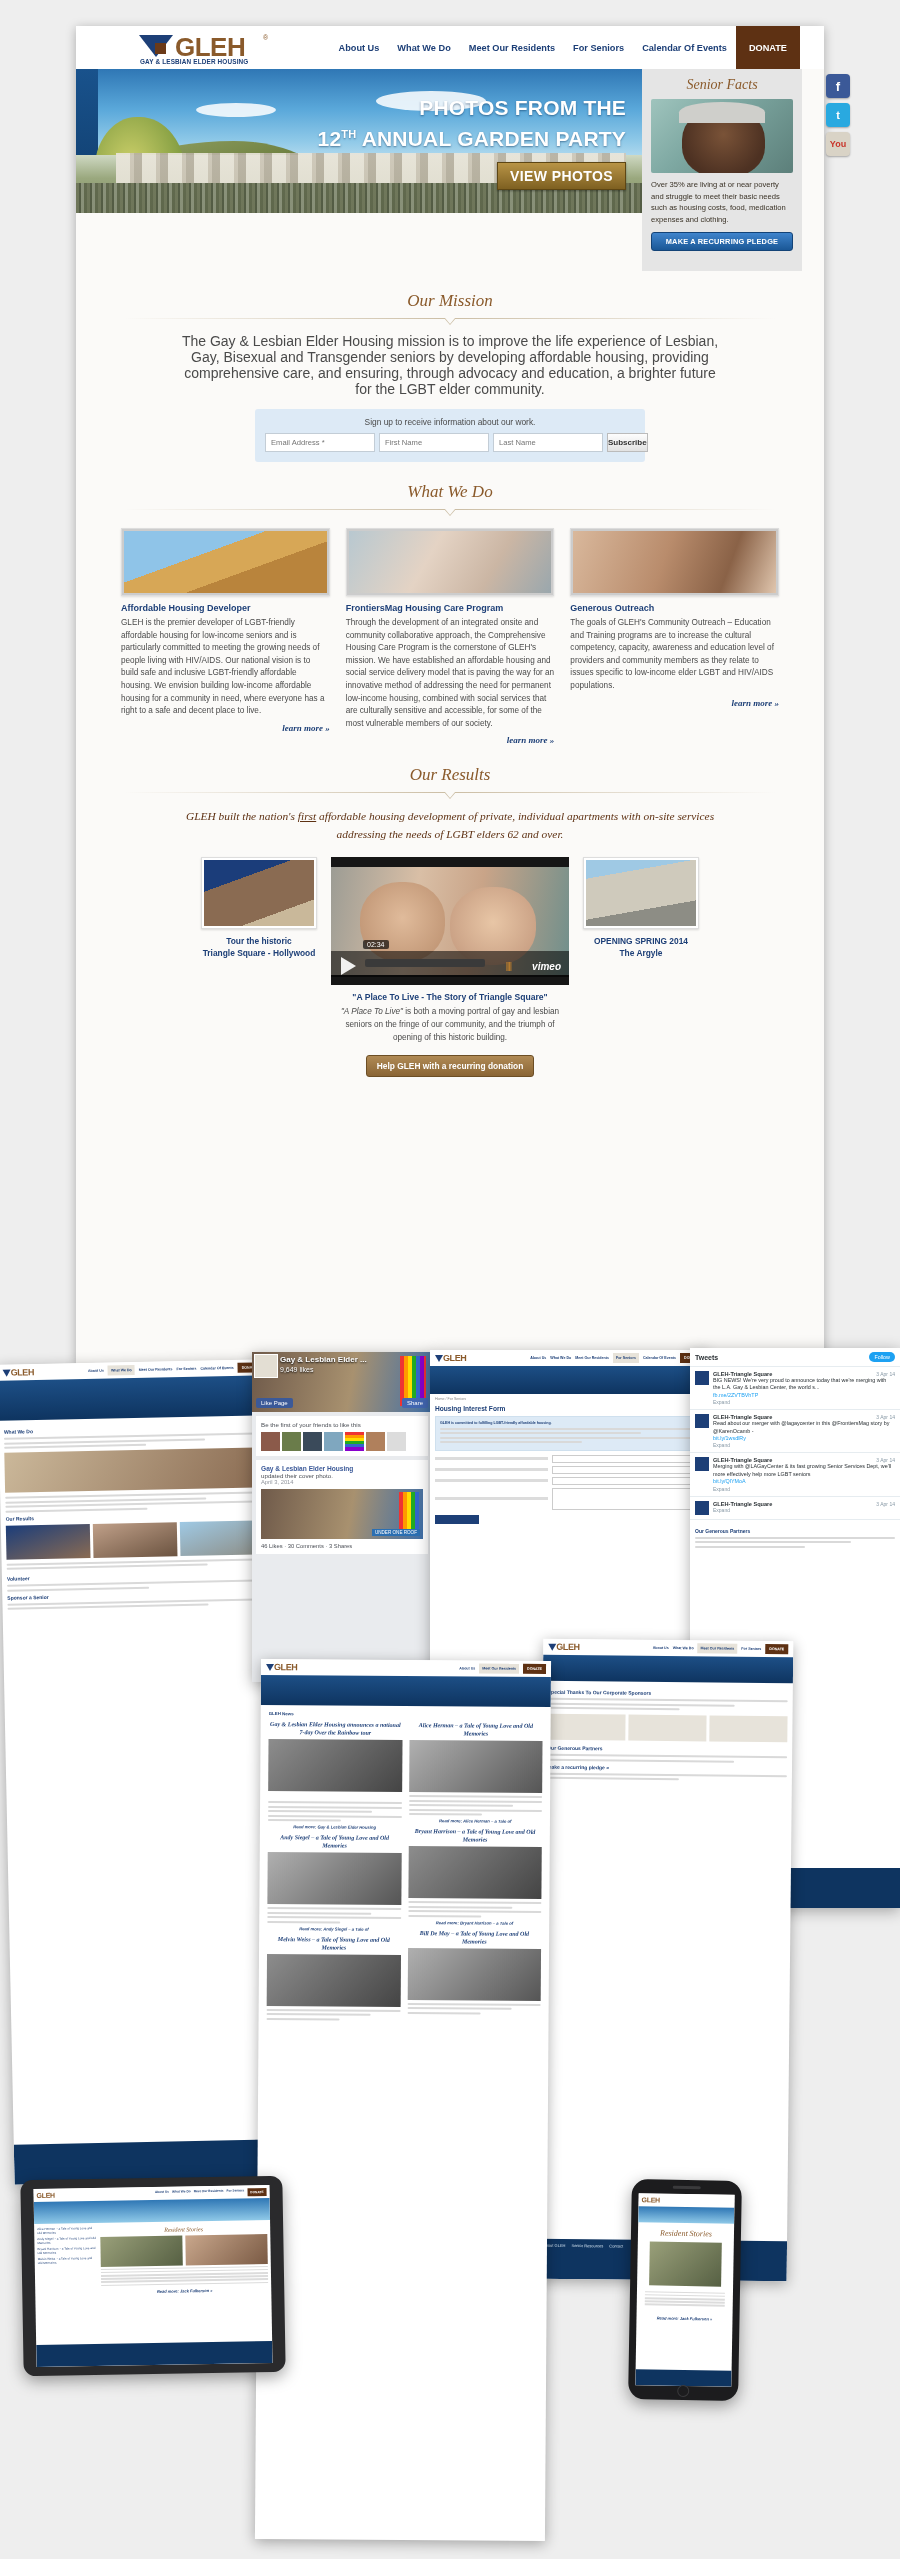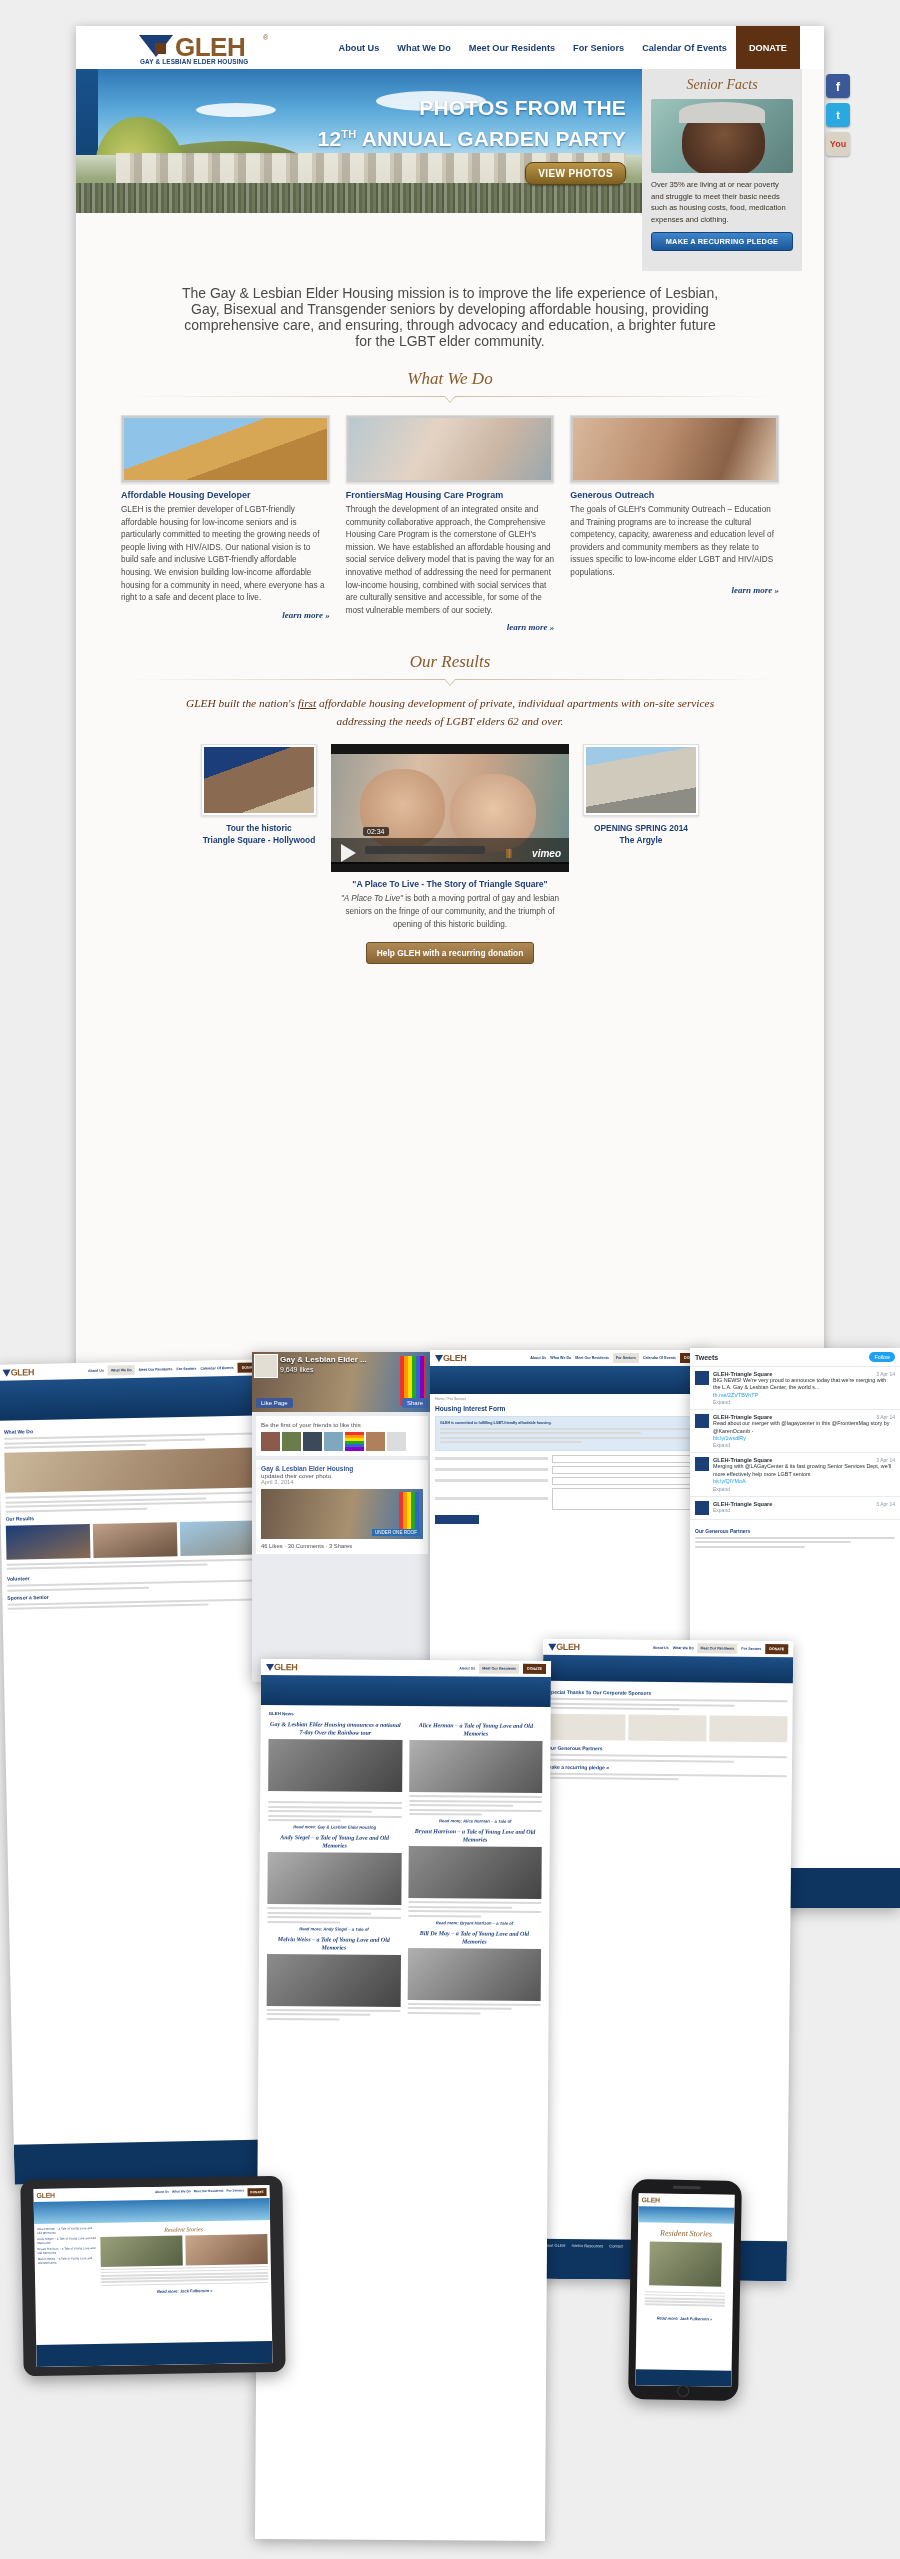--- a/index.html
+++ b/index.html
@@ -90,21 +90,21 @@
     position:absolute; right:16px; top:26px; text-align:right; width:400px;
   }
   .hero-txt .l1, .hero-txt .l2 {
     color:#fff; font-weight:bold; font-size:21px; line-height:26px;
     text-shadow:0 1px 2px rgba(0,40,80,.5); letter-spacing:.2px;
   }
   .hero-txt .l2 sup { font-size:11px; }
   .hero-btn {
     display:inline-block; margin-top:10px; padding:5px 12px;
     background:linear-gradient(#b89446,#7e6021); border:1px solid #5d4614;
-    border-radius:8px; color:#fff; font-size:10px; font-weight:bold;
+    border-radius:0; color:#fff; font-size:14px; font-weight:bold;
     letter-spacing:.4px; box-shadow:0 1px 2px rgba(0,0,0,.35);
   }
 
   
   .facts {
     width:160px; height:202px; background:#e5e5e5; padding:8px 9px;
     position:relative;
   }
   .facts h3 {
     font-family:"Liberation Serif", serif; font-style:italic;
@@ -423,22 +423,35 @@
       <h3>Senior Facts</h3>
       <div class="facts-photo">
         <div class="facts-face"></div>
         <div class="facts-hair"></div>
       </div>
       <p>Over 35% are living at or near poverty and struggle to meet their basic needs such as housing costs, food, medication expenses and clothing.</p>
       <span class="facts-btn">MAKE A RECURRING PLEDGE</span>
     </div>
   </div>
 
+  <div class="sec-head">
+    <h2>Our Mission</h2>
+    <div class="sec-rule"></div>
+  </div>
   <div class="mission-txt">The Gay &amp; Lesbian Elder Housing mission is to improve the life experience of Lesbian, Gay, Bisexual and Transgender seniors by developing affordable housing, providing comprehensive care, and ensuring, through advocacy and education, a brighter future for the LGBT elder community.</div>
 
+  <div class="signup">
+    <div class="lbl">Sign up to receive information about our work.</div>
+    <div class="signup-row">
+      <input type="text" placeholder="Email Address *" style="">
+      <input type="text" placeholder="First Name" style="">
+      <input type="text" placeholder="Last Name" style="">
+      <button>Subscribe</button>
+    </div>
+  </div>
 
   <div class="sec-head">
     <h2>What We Do</h2>
     <div class="sec-rule"></div>
   </div>
 
   <div class="wwd">
     <div class="wwd-col">
       <div class="wwd-img">
           <div class="img-construct"></div>

